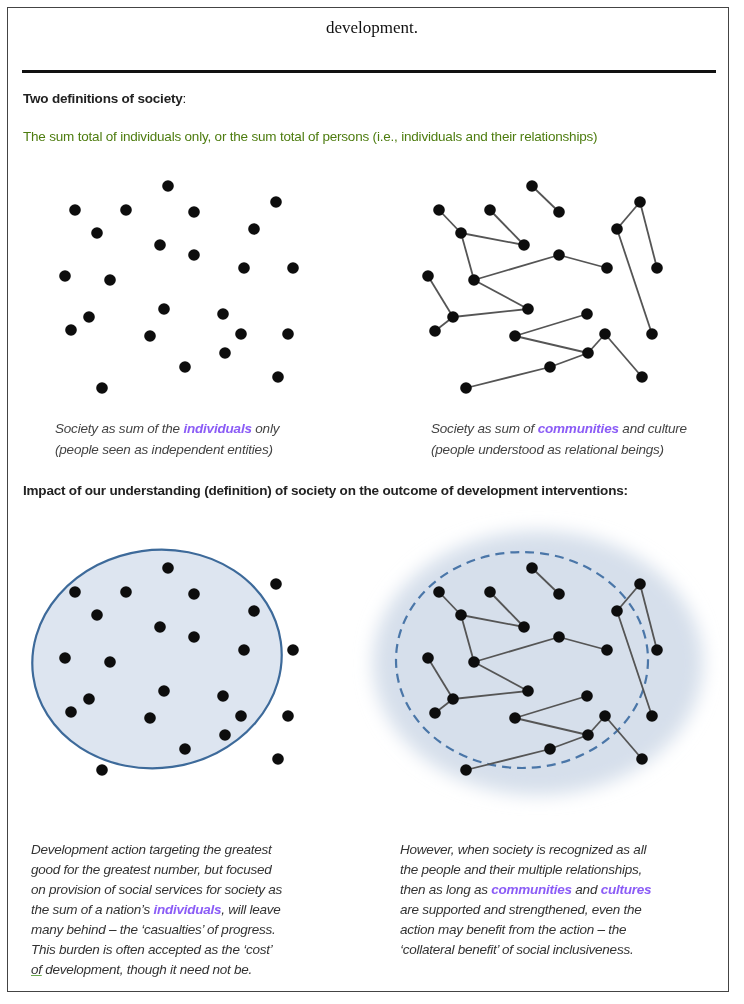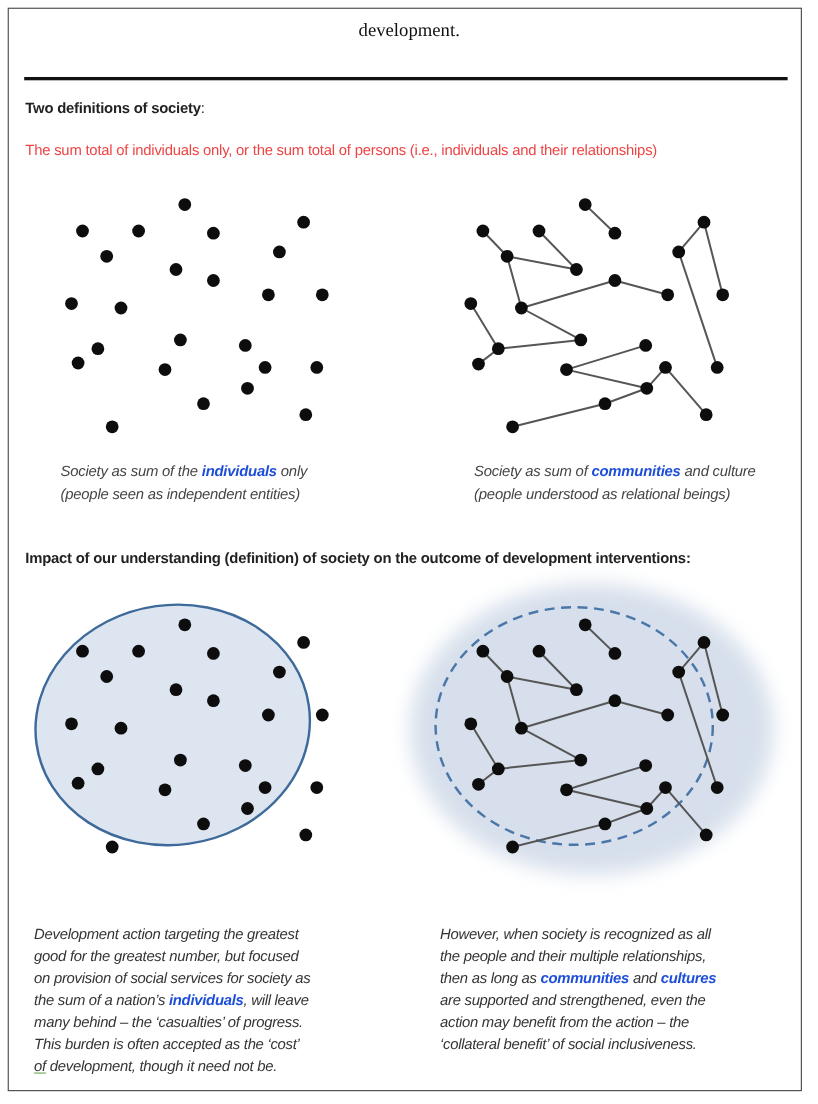--- a/index.html
+++ b/index.html
@@ -16,27 +16,27 @@
   .fig-title .smallcaps { font-variant: small-caps; }
   .rule {
     position: absolute; left: 22px; top: 70px; width: 694px; height: 3px; background: #111;
   }
   .heading {
     position: absolute; left: 23px; font-family: "Liberation Sans", sans-serif;
     font-weight: bold; font-size: 13.5px; color: #222; white-space: nowrap; letter-spacing: -0.2px;
   }
   .subtitle {
     position: absolute; left: 23px; top: 129px; font-family: "Liberation Sans", sans-serif;
-    font-size: 13.5px; color: #ef4444; white-space: nowrap; letter-spacing: -0.2px;
+    font-size: 13.5px; color: #4d7c0f; white-space: nowrap; letter-spacing: -0.2px;
   }
   .caption {
     position: absolute; font-family: "Liberation Sans", sans-serif; font-style: italic;
     font-size: 13.5px; line-height: 21px; color: #444; white-space: nowrap; letter-spacing: -0.2px;
   }
-  .caption b, .para b { color: #1d4ed8; font-style: italic; }
+  .caption b, .para b { color: #8b5cf6; font-style: italic; }
   .para {
     position: absolute; font-family: "Liberation Sans", sans-serif; font-style: italic;
     font-size: 13.5px; line-height: 20px; color: #333; white-space: nowrap; letter-spacing: -0.25px;
   }
   .para .line { display: block; }
   .underline-green { text-decoration: underline; text-decoration-color: #6aa84f; margin-top: 48px; }
   svg.diagram { position: absolute; left: 0; top: 0; }
 </style>
 </head>
 <body>
@@ -211,21 +211,21 @@
 <div class="caption" style="left:55px; top:418px;">
   <div><span>Society as sum of the </span><b>individuals</b><span> only</span></div>
   <div>(people seen as independent entities)</div>
 </div>
 
 <div class="caption" style="left:399px; top:418px;margin-left:32px;">
   <div><span>Society as sum of </span><b>communities</b><span> and culture</span></div>
   <div>(people understood as relational beings)</div>
 </div>
 
-<div class="heading" style="top:500px;">Impact of our understanding (definition) of society on the outcome of development interventions:</div>
+<div class="heading" style="top:483px;">Impact of our understanding (definition) of society on the outcome of development interventions:</div>
 
 <div class="para" style="left:31px; top:840px;">
   <span class="line">Development action targeting the greatest</span>
   <span class="line">good for the greatest number, but focused</span>
   <span class="line">on provision of social services for society as</span>
   <span class="line"><span>the sum of a nation’s </span><b>individuals</b><span>, will leave</span></span>
   <span class="line">many behind – the ‘casualties’ of progress.</span>
   <span class="line">This burden is often accepted as the ‘cost’</span>
   <span class="line"><span class="underline-green">of</span><span> development, though it need not be.</span></span>
 </div>

